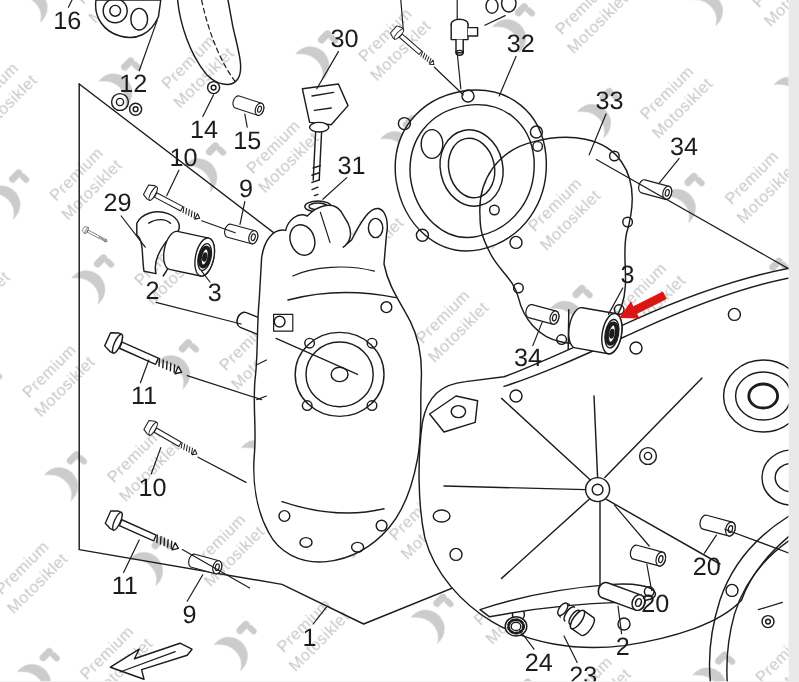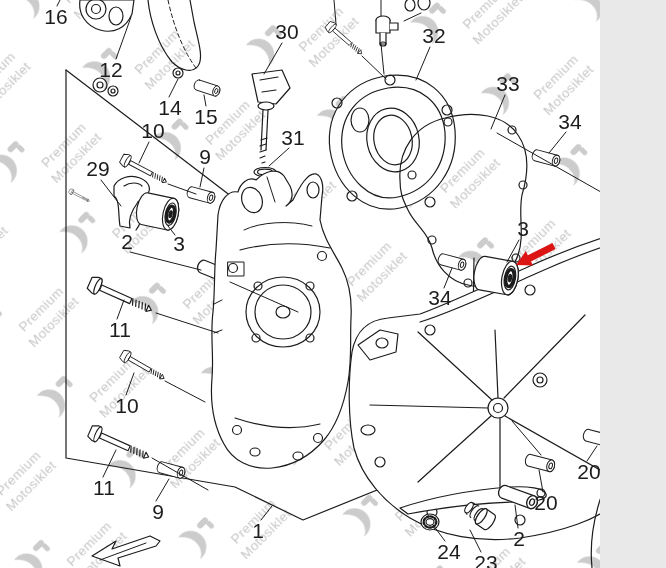--- a/index.html
+++ b/index.html
@@ -1,17 +1,17 @@
 <!DOCTYPE html>
 <html><head>
 <meta charset="utf-8">
 <style>
   html,body{margin:0;padding:0;background:#e9e9e9;}
   .stage{
-    position:relative;width:600px;height:568px;background:#fff;overflow:hidden;
+    position:relative;width:657px;height:568px;background:#fff;overflow:hidden;
     font-family:"Liberation Sans", sans-serif;
   }
   svg text.callout{
     font-family:"Liberation Sans", sans-serif;
     font-size:21px;
     fill:#1c1c1c;
     text-anchor:middle;
   }
   svg .ink{stroke:#1c1c1c;fill:none;stroke-width:1.2;stroke-linecap:round;stroke-linejoin:round;}
   svg .body{fill:#ffffff;}

